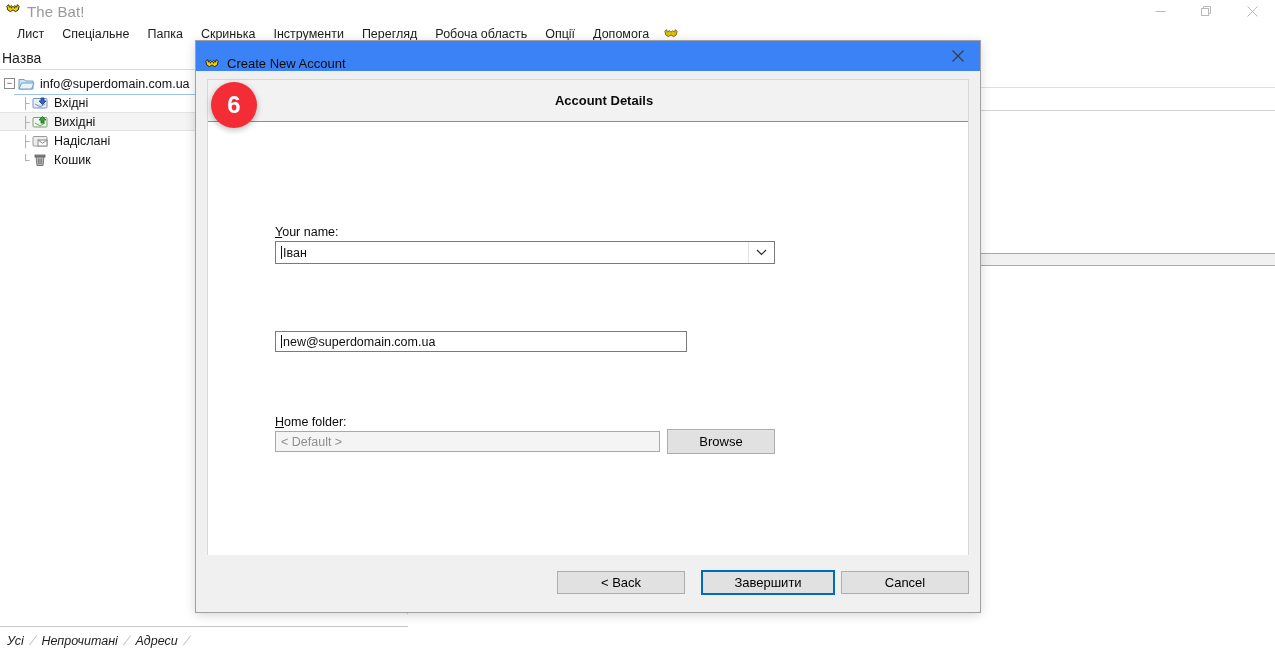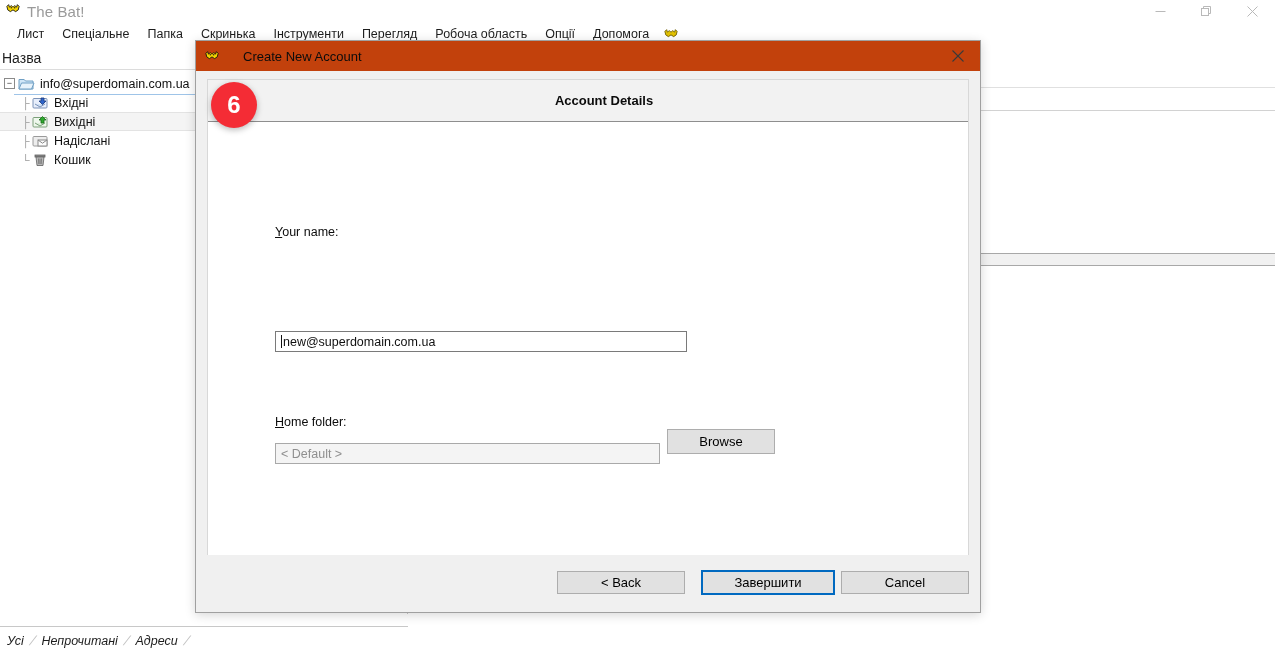--- a/index.html
+++ b/index.html
@@ -160,22 +160,22 @@
 
   
   .dialog {
     position: absolute; left: 195px; top: 40px; width: 786px; height: 573px;
     background: #f0f0f0;
     border: 1px solid #a0a0a0;
     box-shadow: 0 2px 10px rgba(0,0,0,0.16);
   }
   .dlg-titlebar {
     position: absolute; left: 0; top: 0; width: 784px; height: 30px;
-    background: #c2410c;
-    display: flex; align-items: center; gap: 16px;
+    background: #3b82f6;
+    display: flex; align-items: flex-end;
   }
   .dlg-title-icon { margin-left: 9px; margin-right: 8px; display: flex; }
   .dlg-title-text { font-size: 13px; color: #0c0c0c; }
   .dlg-close {
     position: absolute; right: 0; top: 0; width: 44px; height: 30px;
     display: flex; align-items: center; justify-content: center;
     font-size: 15px; color: #3a3a3a;
   }
 
   
@@ -440,29 +440,37 @@
 
       <div class="panel-head">
         <span class="panel-head-title">Account Details</span>
       </div>
 
       <div class="form">
 
         <div class="field-label" style="left:67px; top:103px;">
           <span class="acc">Y</span><span>our name:</span>
         </div>
+        <div class="combo" style="left:67px; top:119px; width:500px; height:23px;">
+          <span class="combo-value"><span class="caret"></span><span>Іван</span></span>
+          <span class="combo-arrow">
+            <svg width="11" height="7" viewBox="0 0 11 7">
+                <polyline points="1,1 5.5,5.5 10,1" fill="none" stroke="#2b2b2b" stroke-width="1.2"></polyline>
+              </svg>
+          </span>
+        </div>
 
         <div class="textfield" style="left:67px; top:209px; width:412px; height:21px;">
           <span class="tv"><span class="caret"></span><span>new@superdomain.com.ua</span></span>
         </div>
 
         <div class="field-label" style="left:67px; top:293px;">
           <span class="acc">H</span><span>ome folder:</span>
         </div>
-        <div class="textfield disabled" style="left:67px; top:321px; width:385px; height:21px;">
+        <div class="textfield disabled" style="left:67px; top:309px; width:385px; height:21px;">
           <span class="tv">&lt; Default &gt;</span>
         </div>
         <div class="btn browse" style="left:459px; top:307px; width:108px; height:25px;">Browse</div>
 
       </div>
     </div>
 
     <div class="dlg-footer">
       <div class="btn" style="left:361px; top:16px; width:128px; height:23px;">&lt; Back</div>
       <div class="btn default" style="left:505px; top:15px; width:134px; height:25px;">Завершити</div>

